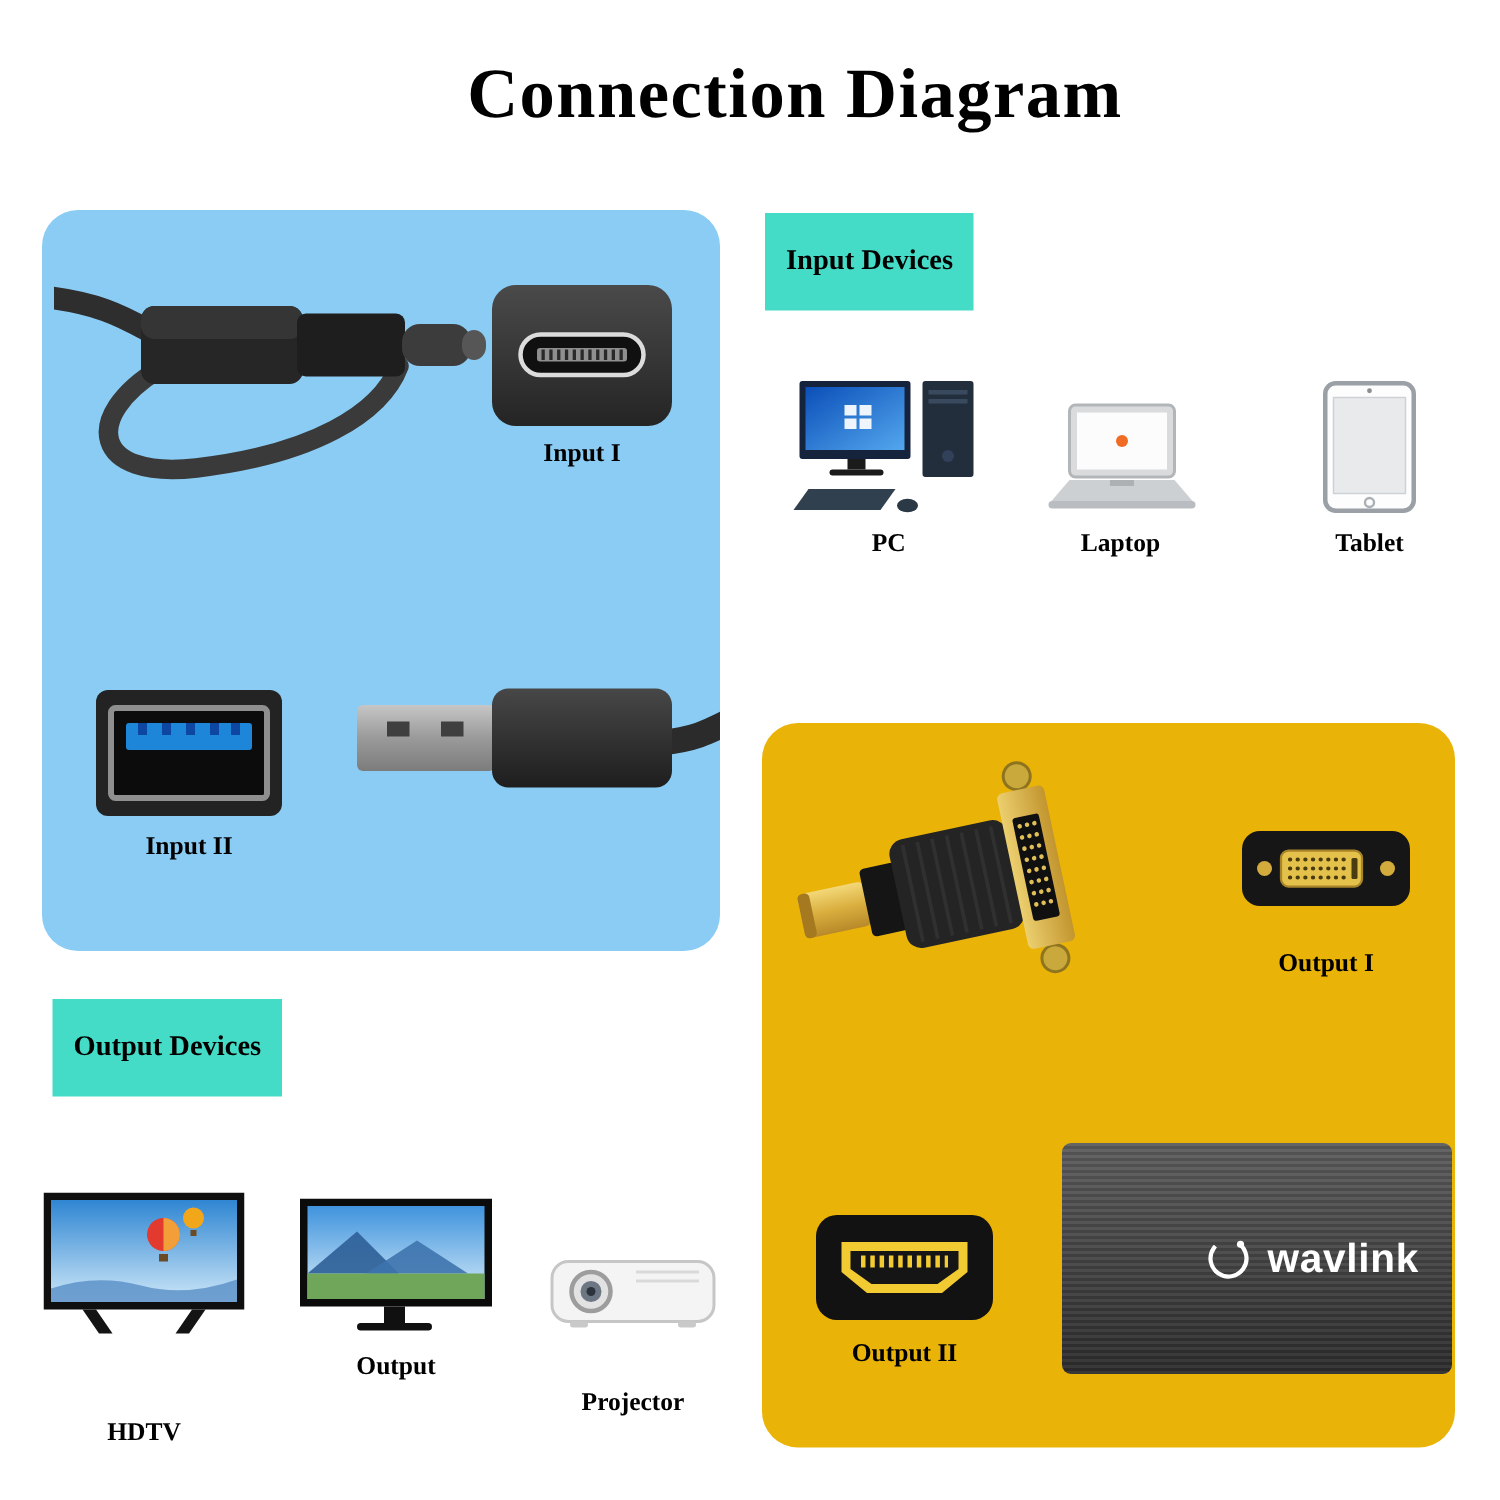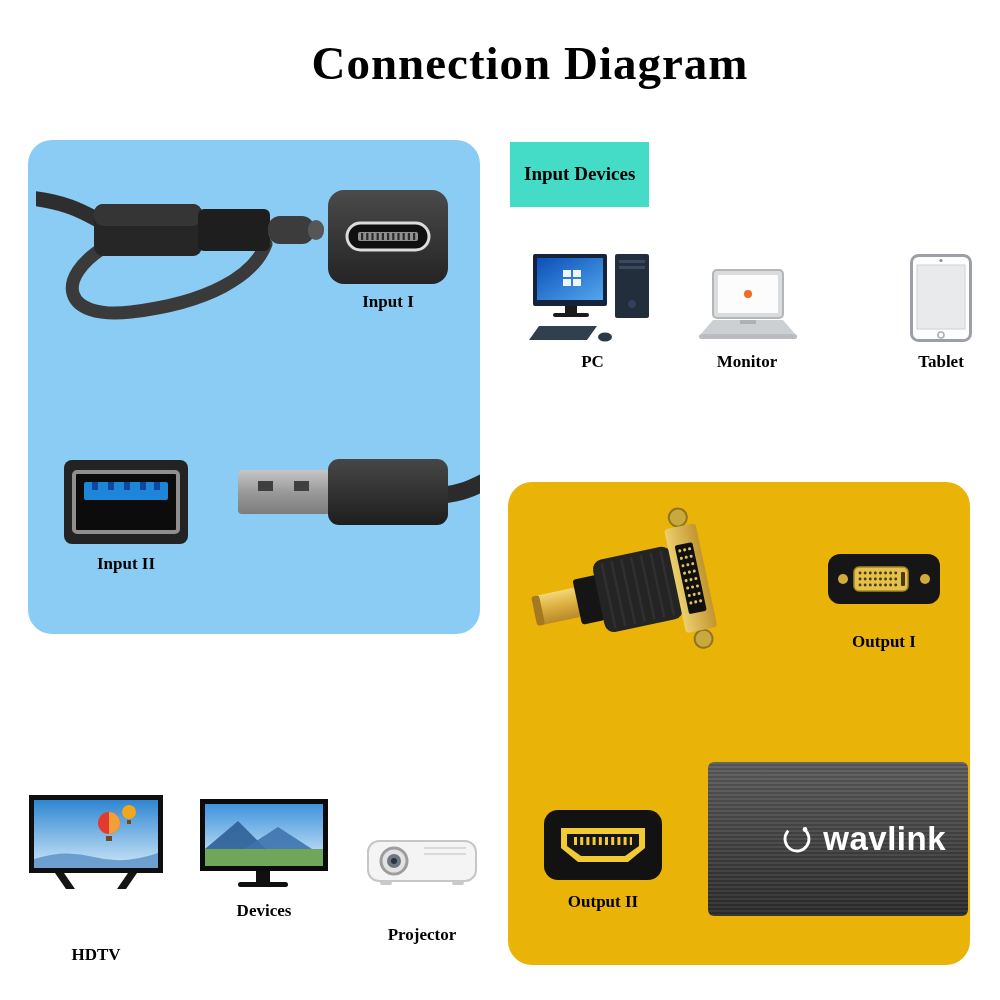--- a/index.html
+++ b/index.html
@@ -18,21 +18,21 @@
   .cap{position:absolute;font-weight:bold;font-size:17px;text-align:center;}
   .dev{position:absolute;display:flex;flex-direction:column;align-items:center;}
   .iconbox{display:flex;align-items:flex-end;justify-content:center;width:100%;}
   .devlabel{margin-top:10px;font-weight:bold;font-size:17px;text-align:center;}
   .wavdev{position:absolute;left:200px;top:280px;width:260px;height:154px;border-radius:6px;
           background-image:
             linear-gradient(180deg, rgba(255,255,255,.14), rgba(0,0,0,.28)),
             repeating-linear-gradient(180deg,#4c4c4c 0 2px,#383838 2px 4px);
           display:flex;align-items:center;justify-content:flex-end;
           padding-right:22px;box-sizing:border-box;gap:9px;}
-  .wavtext{font-family:"Liberation Sans", sans-serif;font-weight:bold;font-size:33px;
+  .wavtext{font-family:"Liberation Sans", sans-serif;font-weight:bold;font-size:27px;
            color:#fff;letter-spacing:.5px;}
   svg{display:block;}
 </style>
 </head>
 <body>
 
 <div class="stage">
 
   <div class="title">Connection Diagram</div>
 
@@ -132,35 +132,36 @@
     <div class="iconbox" style="height:90px;">
       <svg width="108" height="74" viewBox="0 0 108 74">
         <rect x="20" y="2" width="70" height="48" rx="4" fill="#d9dbdd" stroke="#b3b6b9" stroke-width="2"></rect>
         <rect x="25" y="7" width="60" height="38" fill="#fcfcfc"></rect>
         <circle cx="55" cy="26" r="4" fill="#f06b24"></circle>
         <polygon points="8,66 102,66 90,52 20,52" fill="#cdd0d3"></polygon>
         <rect x="6" y="66" width="98" height="5" rx="2.5" fill="#b9bcc0"></rect>
         <rect x="47" y="52" width="16" height="4" fill="#aeb1b4"></rect>
       </svg>
     </div>
-    <div class="devlabel">Monitor</div>
-  </div>
-
-  <div class="dev" style="left:900px;top:252px;width:82px;">
+    <div class="devlabel">Laptop</div>
+  </div>
+
+  <div class="dev" style="left:872px;top:252px;width:82px;">
     <div class="iconbox" style="height:90px;">
       <svg width="62" height="88" viewBox="0 0 62 88">
         <rect x="1.5" y="1.5" width="59" height="85" rx="7" fill="#fdfdfd" stroke="#9aa0a6" stroke-width="3"></rect>
         <rect x="7" y="11" width="48" height="64" fill="#e8eaec" stroke="#cfd2d5"></rect>
         <circle cx="31" cy="6.5" r="1.6" fill="#8a8f94"></circle>
         <circle cx="31" cy="81" r="3" fill="none" stroke="#aab0b5" stroke-width="1.6"></circle>
       </svg>
     </div>
     <div class="devlabel">Tablet</div>
   </div>
 
+  <div class="chip chip-output" style="background: rgb(69, 220, 199);">Output Devices</div>
 
   <div class="dev" style="left:26px;top:795px;width:140px;gap:44px;">
     <div class="iconbox" style="height:96px;">
       <svg width="134" height="96" viewBox="0 0 134 96">
         <defs>
             <linearGradient id="g_sky" x1="0" y1="0" x2="0" y2="1">
           <stop offset="0" stop-color="#2f86d2"></stop>
               <stop offset="1" stop-color="#cde7f8"></stop>
             </linearGradient>
           </defs>
@@ -190,21 +191,21 @@
           </defs>
         <rect x="0" y="0" width="128" height="72" fill="#0b0b0b"></rect>
         <rect x="5" y="5" width="118" height="62" fill="url(#g_sky2)"></rect>
         <polygon points="5,50 38,22 66,50" fill="#2e5f97" opacity="0.9"></polygon>
         <polygon points="44,50 78,28 112,50" fill="#3e74ad" opacity="0.9"></polygon>
         <rect x="5" y="50" width="118" height="17" fill="#6fa65a"></rect>
         <rect x="56" y="72" width="14" height="11" fill="#101010"></rect>
         <rect x="38" y="83" width="50" height="5" rx="2.5" fill="#101010"></rect>
       </svg>
     </div>
-    <div class="devlabel">Devices</div>
+    <div class="devlabel">Output</div>
   </div>
 
   <div class="dev" style="left:362px;top:795px;width:120px;gap:24px;">
     <div class="iconbox" style="height:96px;">
       <svg width="112" height="62" viewBox="0 0 112 62">
         <rect x="2" y="12" width="108" height="40" rx="11" fill="#f4f4f4" stroke="#c6c6c6" stroke-width="2"></rect>
         <g stroke="#d9d9d9" stroke-width="2">
           <line x1="58" y1="19" x2="100" y2="19"></line>
             <line x1="58" y1="25" x2="100" y2="25"></line>
         </g>

